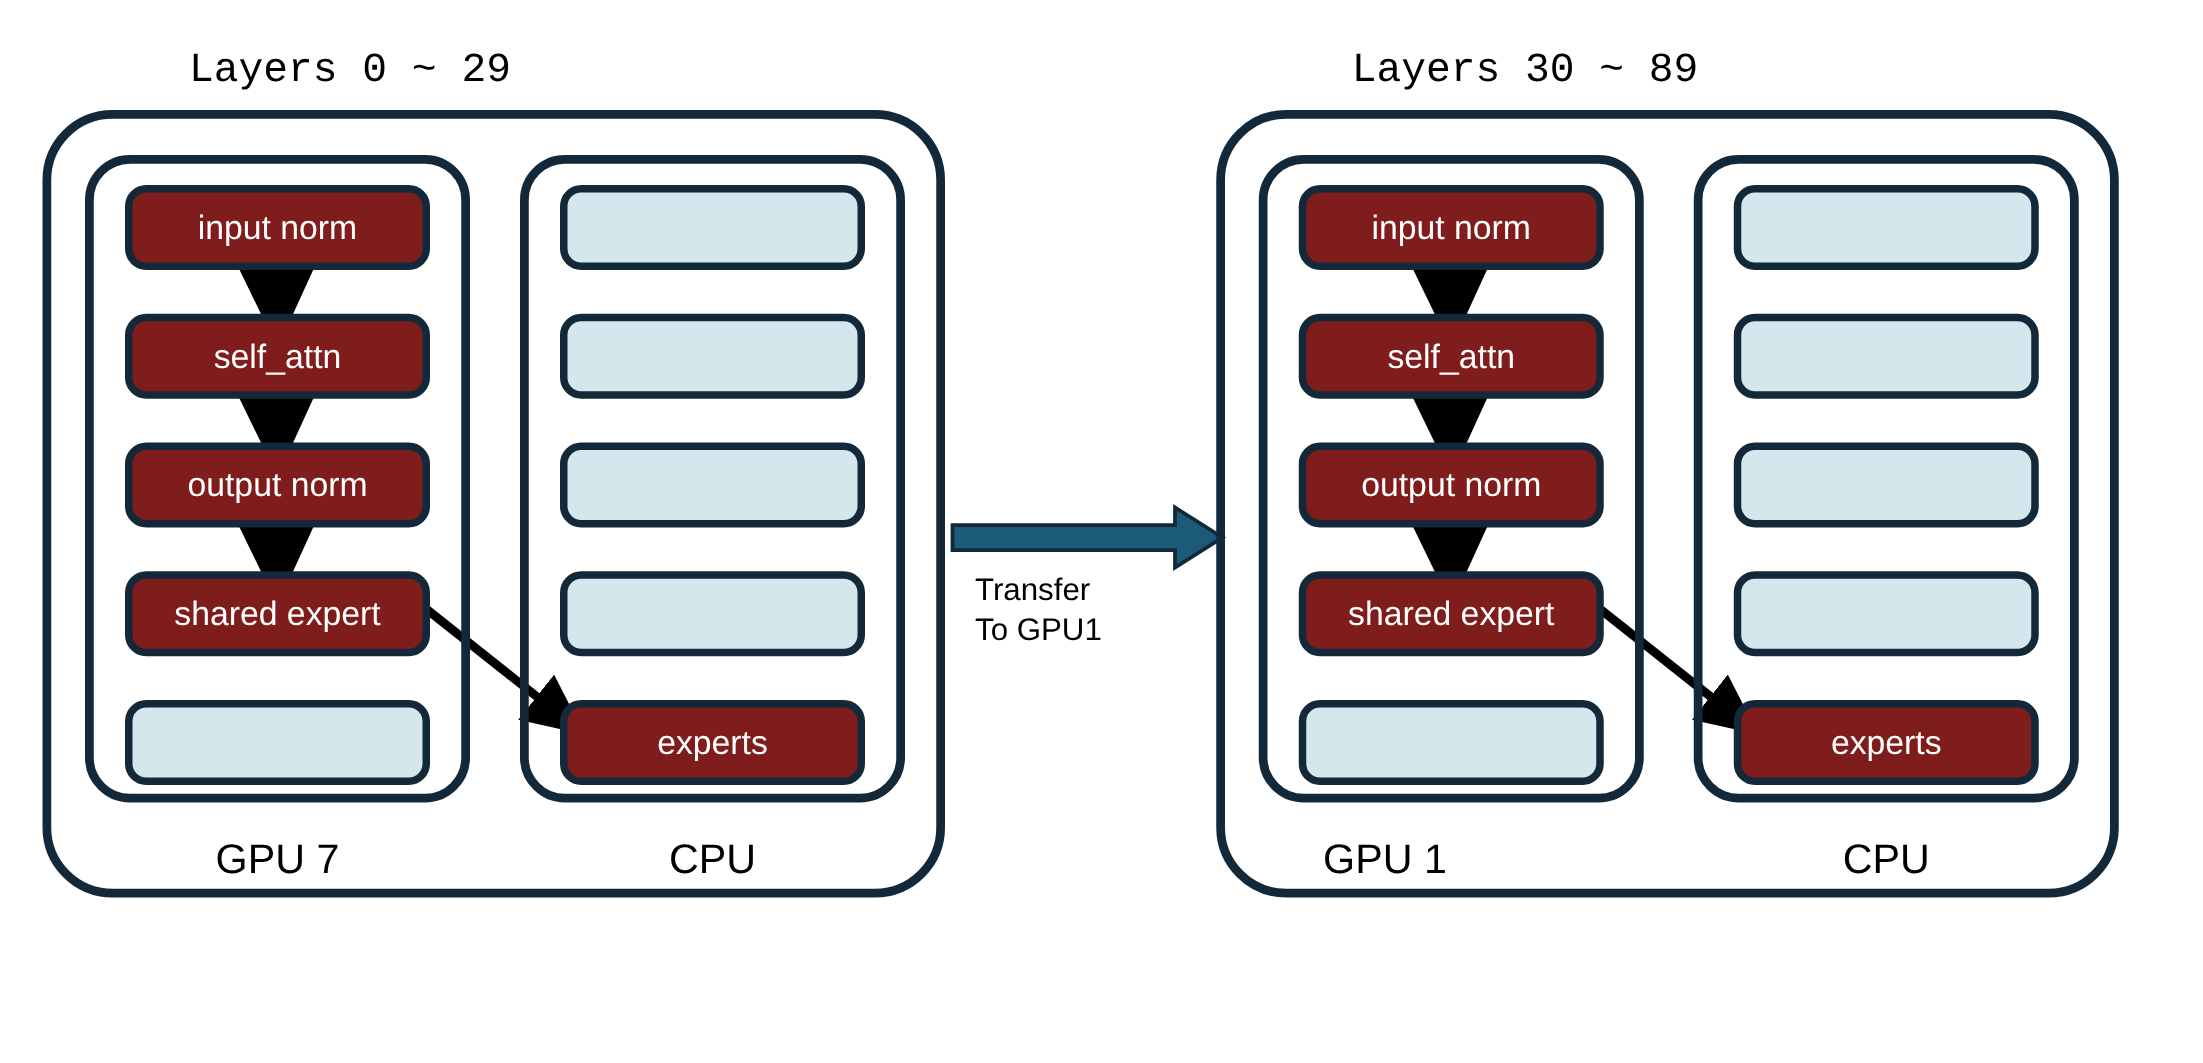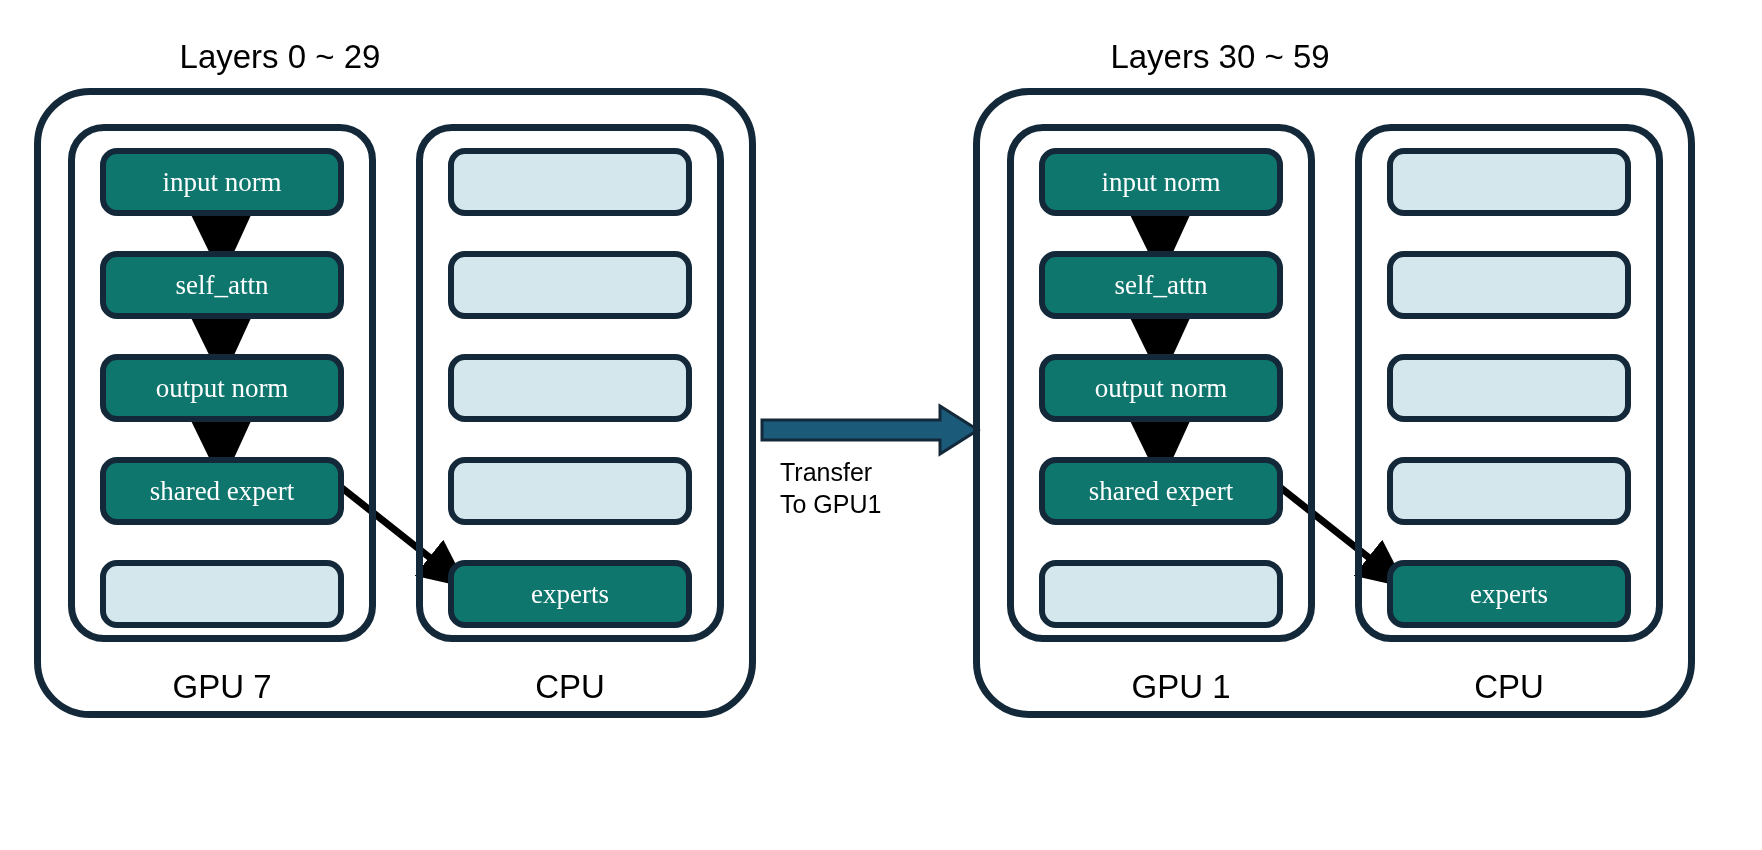--- a/index.html
+++ b/index.html
@@ -22,21 +22,21 @@
     width: 1762px;
     height: 850px;
   }
 
   .panel-title {
     position: absolute;
     font-size: 33px;
     color: #000000;
     white-space: nowrap;
     text-align: center;
-    font-family: Liberation Sans, sans-serif;
+    font-family: Liberation Mono, monospace;
   }
 
   .device-label {
     position: absolute;
     font-size: 33px;
     color: #000000;
     white-space: nowrap;
     text-align: center;
     font-family: "Liberation Sans", sans-serif;
   }
@@ -72,21 +72,21 @@
     border: 6px solid #13293a;
     border-radius: 17px;
     display: flex;
     align-items: center;
     justify-content: center;
     font-size: 27px;
     color: #ffffff;
     white-space: nowrap;
     font-family: "Liberation Sans", sans-serif;
   }
-  .slot.active { background: #0f766e; font-family: Liberation Serif, serif; }
+  .slot.active { background: #7f1d1d; }
   .slot.idle   { background: #d3e7ed; }
 </style>
 </head>
 <body>
 
 <svg id="canvas" viewBox="0 0 1762 850" xmlns="http://www.w3.org/2000/svg">
   <defs>
     <marker id="flowhead" markerWidth="7" markerHeight="7" refX="3.4" refY="3.2" orient="auto" markerUnits="strokeWidth">
       <path d="M0,0 L7,3.2 L0,6.6 z" fill="#000000"></path>
     </marker>
@@ -134,32 +134,32 @@
 <div class="slot active" style="left:448px; top:560px; width:244px; height:68px;">experts</div>
 
 <div class="device-label" style="left:100px; top:668px; width:244px;">GPU 7</div>
 <div class="device-label" style="left:448px; top:668px; width:244px;">CPU</div>
 
 <div class="transfer-label" style="left:780px; top:456px;">
   <div>Transfer</div>
   <div>To GPU1</div>
 </div>
 
-<div class="panel-title" style="left:1020px; top:38px; width:400px;">Layers 30 ~ 59</div>
+<div class="panel-title" style="left:1020px; top:38px; width:400px;">Layers 30 ~ 89</div>
 
 <div class="outer-group" style="left:973px; top:88px; width:722px; height:630px;"></div>
 
 <div class="column" style="left:1007px; top:124px; width:308px; height:518px;"></div>
 <div class="slot active" style="left:1039px; top:148px; width:244px; height:68px;">input norm</div>
 <div class="slot active" style="left:1039px; top:251px; width:244px; height:68px;">self_attn</div>
 <div class="slot active" style="left:1039px; top:354px; width:244px; height:68px;">output norm</div>
 <div class="slot active" style="left:1039px; top:457px; width:244px; height:68px;">shared expert</div>
 <div class="slot idle" style="left:1039px; top:560px; width:244px; height:68px;"></div>
 
 <div class="column" style="left:1355px; top:124px; width:308px; height:518px;"></div>
 <div class="slot idle" style="left:1387px; top:148px; width:244px; height:68px;"></div>
 <div class="slot idle" style="left:1387px; top:251px; width:244px; height:68px;"></div>
 <div class="slot idle" style="left:1387px; top:354px; width:244px; height:68px;"></div>
 <div class="slot idle" style="left:1387px; top:457px; width:244px; height:68px;"></div>
 <div class="slot active" style="left:1387px; top:560px; width:244px; height:68px;">experts</div>
 
-<div class="device-label" style="left:1059px; top:668px; width:244px;">GPU 1</div>
+<div class="device-label" style="left:986px; top:668px; width:244px;">GPU 1</div>
 <div class="device-label" style="left:1387px; top:668px; width:244px;">CPU</div>
 
 </body></html>

